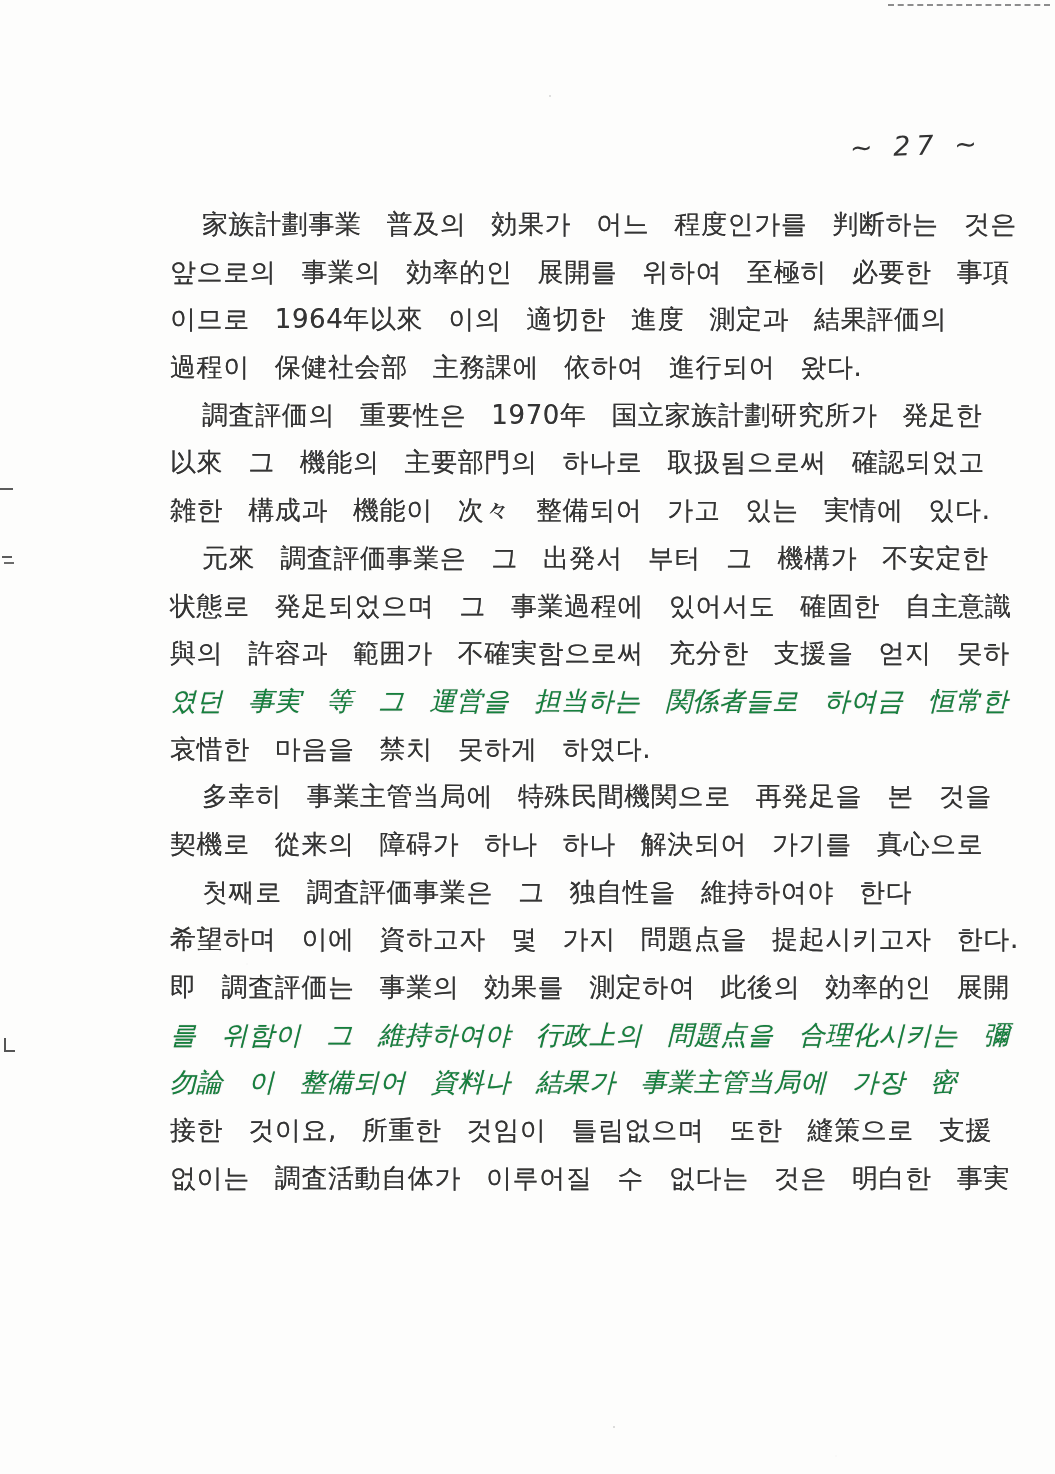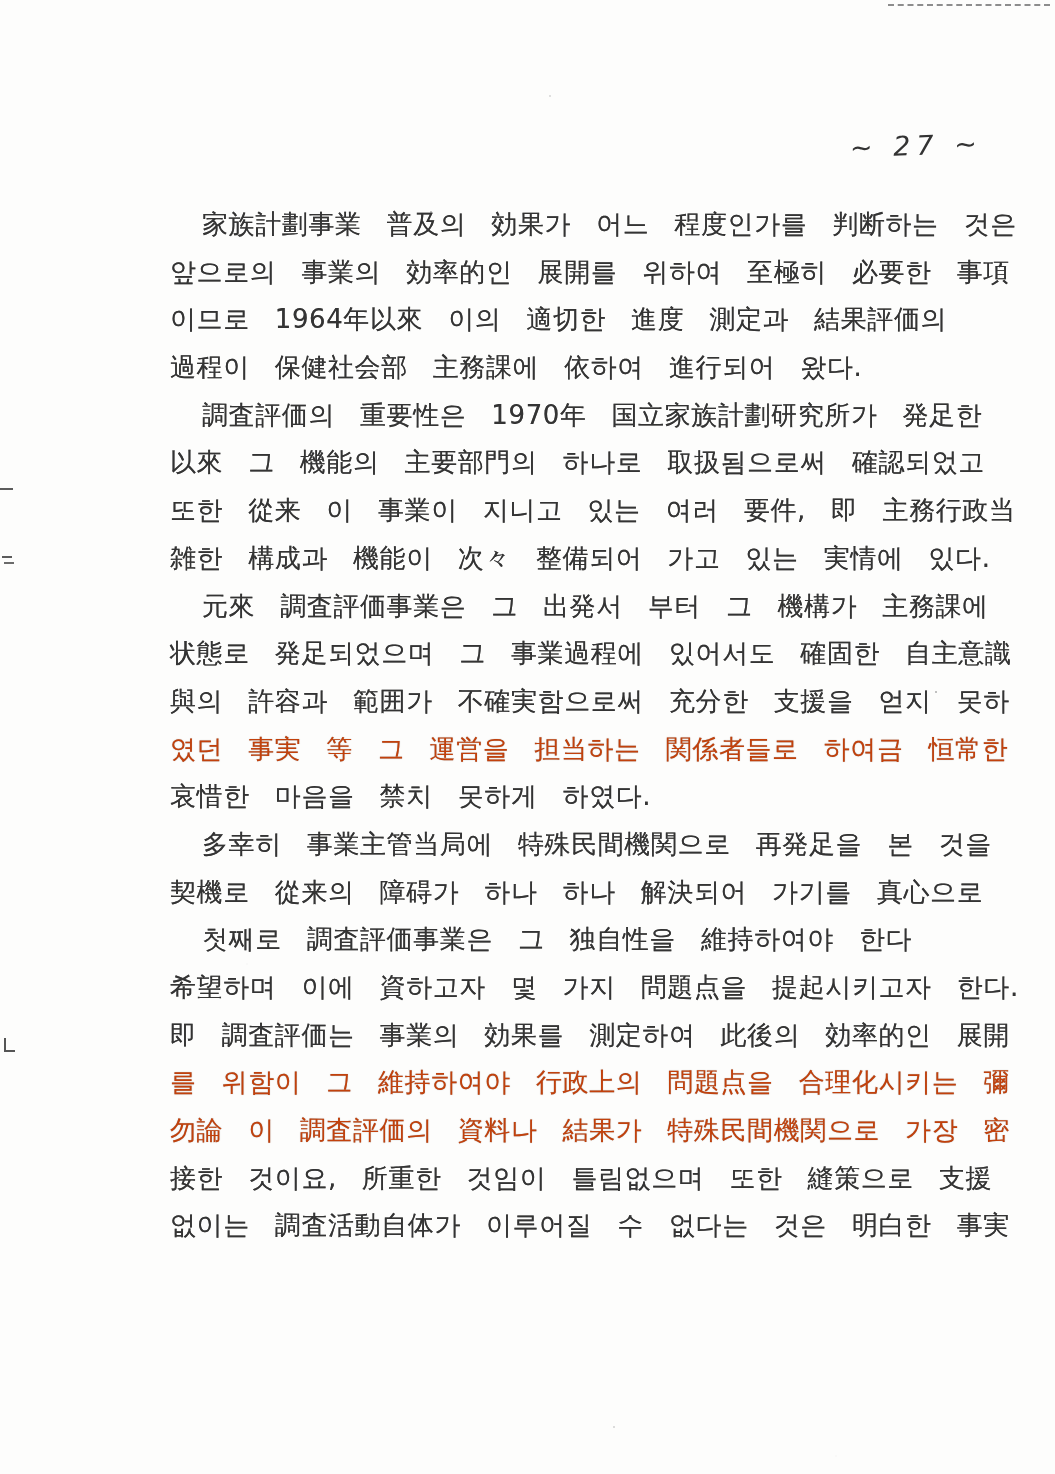--- a/index.html
+++ b/index.html
@@ -55,21 +55,21 @@
     height: 47.7px;
     line-height: 47.7px;
     font-size: 26px;
     letter-spacing: 0.6px;
     word-spacing: 0.62em;
     white-space: nowrap;
     color: #343434;
     text-shadow: 0 0 0.6px rgba(60,60,60,0.75);
   }
   .indent { padding-left: 32px; }
-  .fade { color: #c2410c; text-shadow: 0 0 0.9px rgba(90,90,90,0.6); }
+  .fade { color: #15803d; text-shadow: 0 0 0.9px rgba(90,90,90,0.6); font-style: italic; }
   
   .artifact-dotted-top {
     position: absolute;
     top: 4px;
     left: 888px;
     width: 162px;
     border-top: 2px dashed #8d8d8d;
   }
   .artifact-dash-1 {
     position: absolute;
@@ -111,30 +111,29 @@
 
   <div class="page-number">~ 27 ~</div>
 
   <div class="text-block">
     <div class="line indent">家族計劃事業 普及의 効果가 어느 程度인가를 判断하는 것은</div>
     <div class="line">앞으로의 事業의 効率的인 展開를 위하여 至極히 必要한 事項</div>
     <div class="line">이므로 1964年以來 이의 適切한 進度 測定과 結果評価의</div>
     <div class="line">過程이 保健社会部 主務課에 依하여 進行되어 왔다.</div>
     <div class="line indent">調査評価의 重要性은 1970年 国立家族計劃研究所가 発足한</div>
     <div class="line">以來 그 機能의 主要部門의 하나로 取扱됨으로써 確認되었고</div>
-    <div class="line">또한 從来 이 事業이 지니고 있는 여러 要件, 即 主務行政当</div>
     <div class="line">雑한 構成과 機能이 次々 整備되어 가고 있는 実情에 있다.</div>
-    <div class="line indent">元來 調査評価事業은 그 出発서 부터 그 機構가 主務課에</div>
+    <div class="line indent">元來 調査評価事業은 그 出発서 부터 그 機構가 不安定한</div>
     <div class="line">状態로 発足되었으며 그 事業過程에 있어서도 確固한 自主意識</div>
     <div class="line">與의 許容과 範囲가 不確実함으로써 充分한 支援을 얻지 못하</div>
     <div class="line fade">였던 事実 等 그 運営을 担当하는 関係者들로 하여금 恒常한</div>
     <div class="line">哀惜한 마음을 禁치 못하게 하였다.</div>
     <div class="line indent">多幸히 事業主管当局에 特殊民間機関으로 再発足을 본 것을</div>
     <div class="line">契機로 從来의 障碍가 하나 하나 解決되어 가기를 真心으로</div>
     <div class="line indent">첫째로 調査評価事業은 그 独自性을 維持하여야 한다</div>
     <div class="line">希望하며 이에 資하고자 몇 가지 問題点을 提起시키고자 한다.</div>
     <div class="line">即 調査評価는 事業의 効果를 測定하여 此後의 効率的인 展開</div>
     <div class="line fade">를 위함이 그 維持하여야 行政上의 問題点을 合理化시키는 彌</div>
-    <div class="line fade">勿論 이 調査評価의 資料나 結果가 特殊民間機関으로 가장 密</div>
+    <div class="line fade">勿論 이 整備되어 資料나 結果가 事業主管当局에 가장 密</div>
     <div class="line">接한 것이요, 所重한 것임이 틀림없으며 또한 縫策으로 支援</div>
     <div class="line">없이는 調査活動自体가 이루어질 수 없다는 것은 明白한 事実</div>
   </div>
 </div>
 
 </body></html>

